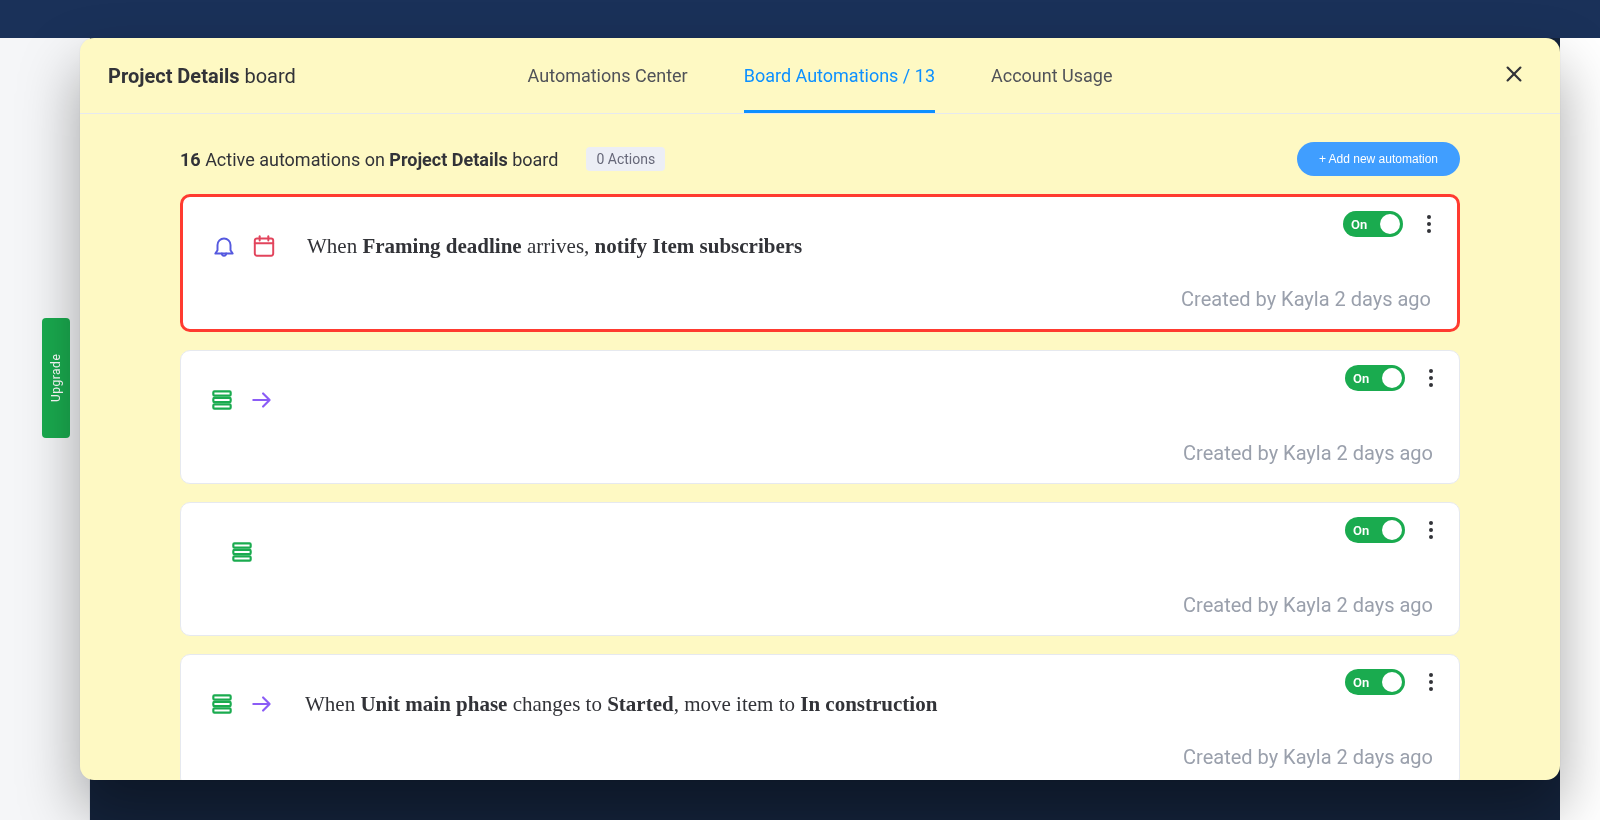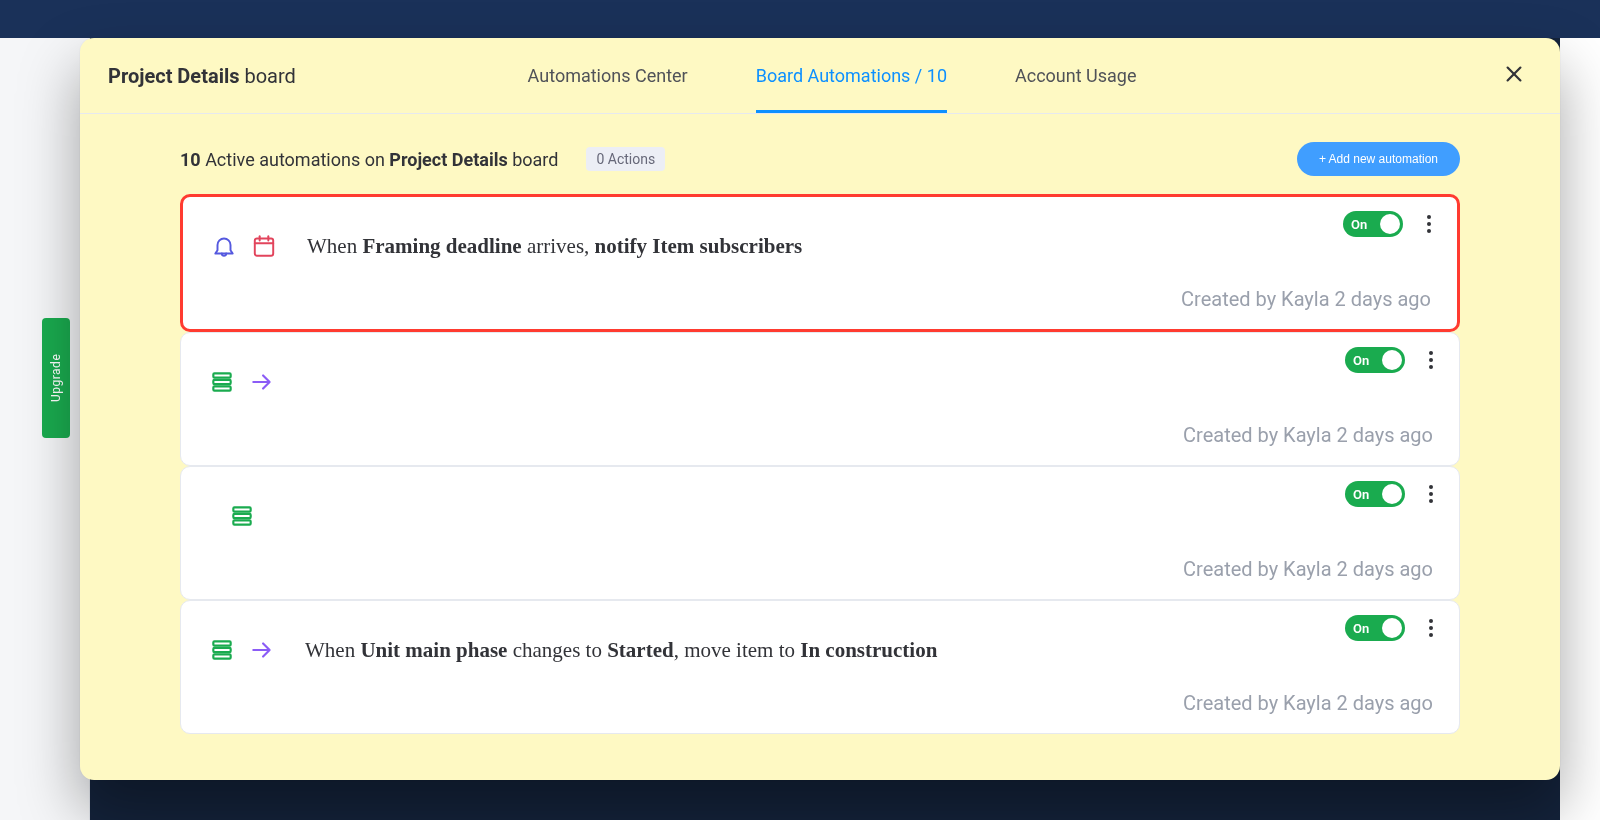--- a/index.html
+++ b/index.html
@@ -16,34 +16,34 @@
     background:#fef9c3; border-radius:14px; box-shadow:0 30px 60px rgba(0,0,0,.35), 0 0 0 1px rgba(0,0,0,.02);
     display:flex; flex-direction:column; overflow:hidden;
   }
   .modal-header {
     display:flex; align-items:center; height:76px; border-bottom:1px solid #e6e9ef; padding:0 28px;
   }
   .title-wrap { font-size:20px; color:#323338; margin-right:40px; }
   .title-wrap .bold { font-weight:700; }
   .title-wrap .light { font-weight:400; }
   .tabs { display:flex; gap:56px; margin:0 auto; align-self:stretch; align-items:stretch; }
-  .tab { display:flex; align-items:center; font-size:18px; color:#505258; cursor:pointer; position:relative;margin-left:12px; }
+  .tab { display:flex; align-items:center; font-size:18px; color:#505258; cursor:pointer; position:relative; }
   .tab.active { color:#0d90ff; }
   .tab.active::after { content:""; position:absolute; left:0; right:0; bottom:0; height:3px; background:#0d90ff; }
   .close-btn { margin-left:auto; width:36px; height:36px; display:flex; align-items:center; justify-content:center; cursor:pointer; border-radius:4px; }
 
   .modal-body { flex:1; overflow:auto; padding:28px 100px 40px 100px; }
   .summary-row { display:flex; align-items:center; margin-bottom:18px; }
   .summary-text { font-size:18px; color:#323338; }
   .summary-text .num { font-weight:700; }
   .summary-text .bname { font-weight:700; }
   .badge-actions { margin-left:28px; font-size:14px; color:#676879; background:#eceef5; padding:4px 10px; border-radius:4px; }
   .add-btn { margin-left:auto; background:#409eff; color:#fff; border:none; border-radius:22px; padding:10px 22px; font-size:12px; cursor:pointer; }
 
-  .card-list { display:flex; flex-direction:column; }
+  .card-list { display:flex; flex-direction:column; gap:18px; }
   .card {
     border:1px solid #e6e9ef; border-radius:10px; padding:22px 26px 18px 26px; position:relative;
     background:#fff;
   }
   .card.highlight { border:3px solid #ff3b30; }
   .card-top-controls { position:absolute; top:14px; right:18px; display:flex; align-items:center; gap:16px; }
   .toggle { width:60px; height:26px; border-radius:14px; background:#1aab4f; position:relative; display:flex; align-items:center; padding:0 8px; cursor:pointer; }
   .toggle .lbl { color:#fff; font-size:13px; font-weight:600; }
   .toggle .knob { position:absolute; right:3px; top:3px; width:20px; height:20px; background:#fff; border-radius:50%; }
   .kebab { width:20px; display:flex; flex-direction:column; align-items:center; gap:3px; cursor:pointer; padding:4px; }
@@ -72,38 +72,38 @@
 
   <div class="modal">
 
     <div class="modal-header">
       <div class="title-wrap">
         <span class="bold">Project Details</span>
         <span class="light"> </span><span class="light">board</span>
       </div>
       <div class="tabs">
         <div class="tab">Automations Center</div>
-        <div class="tab active">Board Automations / 10</div>
+        <div class="tab active">Board Automations / 13</div>
         <div class="tab">Account Usage</div>
       </div>
       <div class="close-btn">
         <span>
           <svg viewBox="0 0 24 24" width="22" height="22" fill="none" stroke="#323338" stroke-width="2.4" stroke-linecap="round">
               <line x1="5" y1="5" x2="19" y2="19"></line>
               <line x1="19" y1="5" x2="5" y2="19"></line>
             </svg>
         </span>
       </div>
     </div>
 
     <div class="modal-body">
 
       <div class="summary-row">
         <div class="summary-text">
-          <span class="num">10</span>
+          <span class="num">16</span>
           <span> </span>
           <span>Active automations on</span>
           <span> </span>
           <span class="bname">Project Details</span>
           <span> </span>
           <span>board</span>
         </div>
         <div class="badge-actions">0 Actions</div>
         <button class="add-btn">+ Add new automation</button>
       </div>

